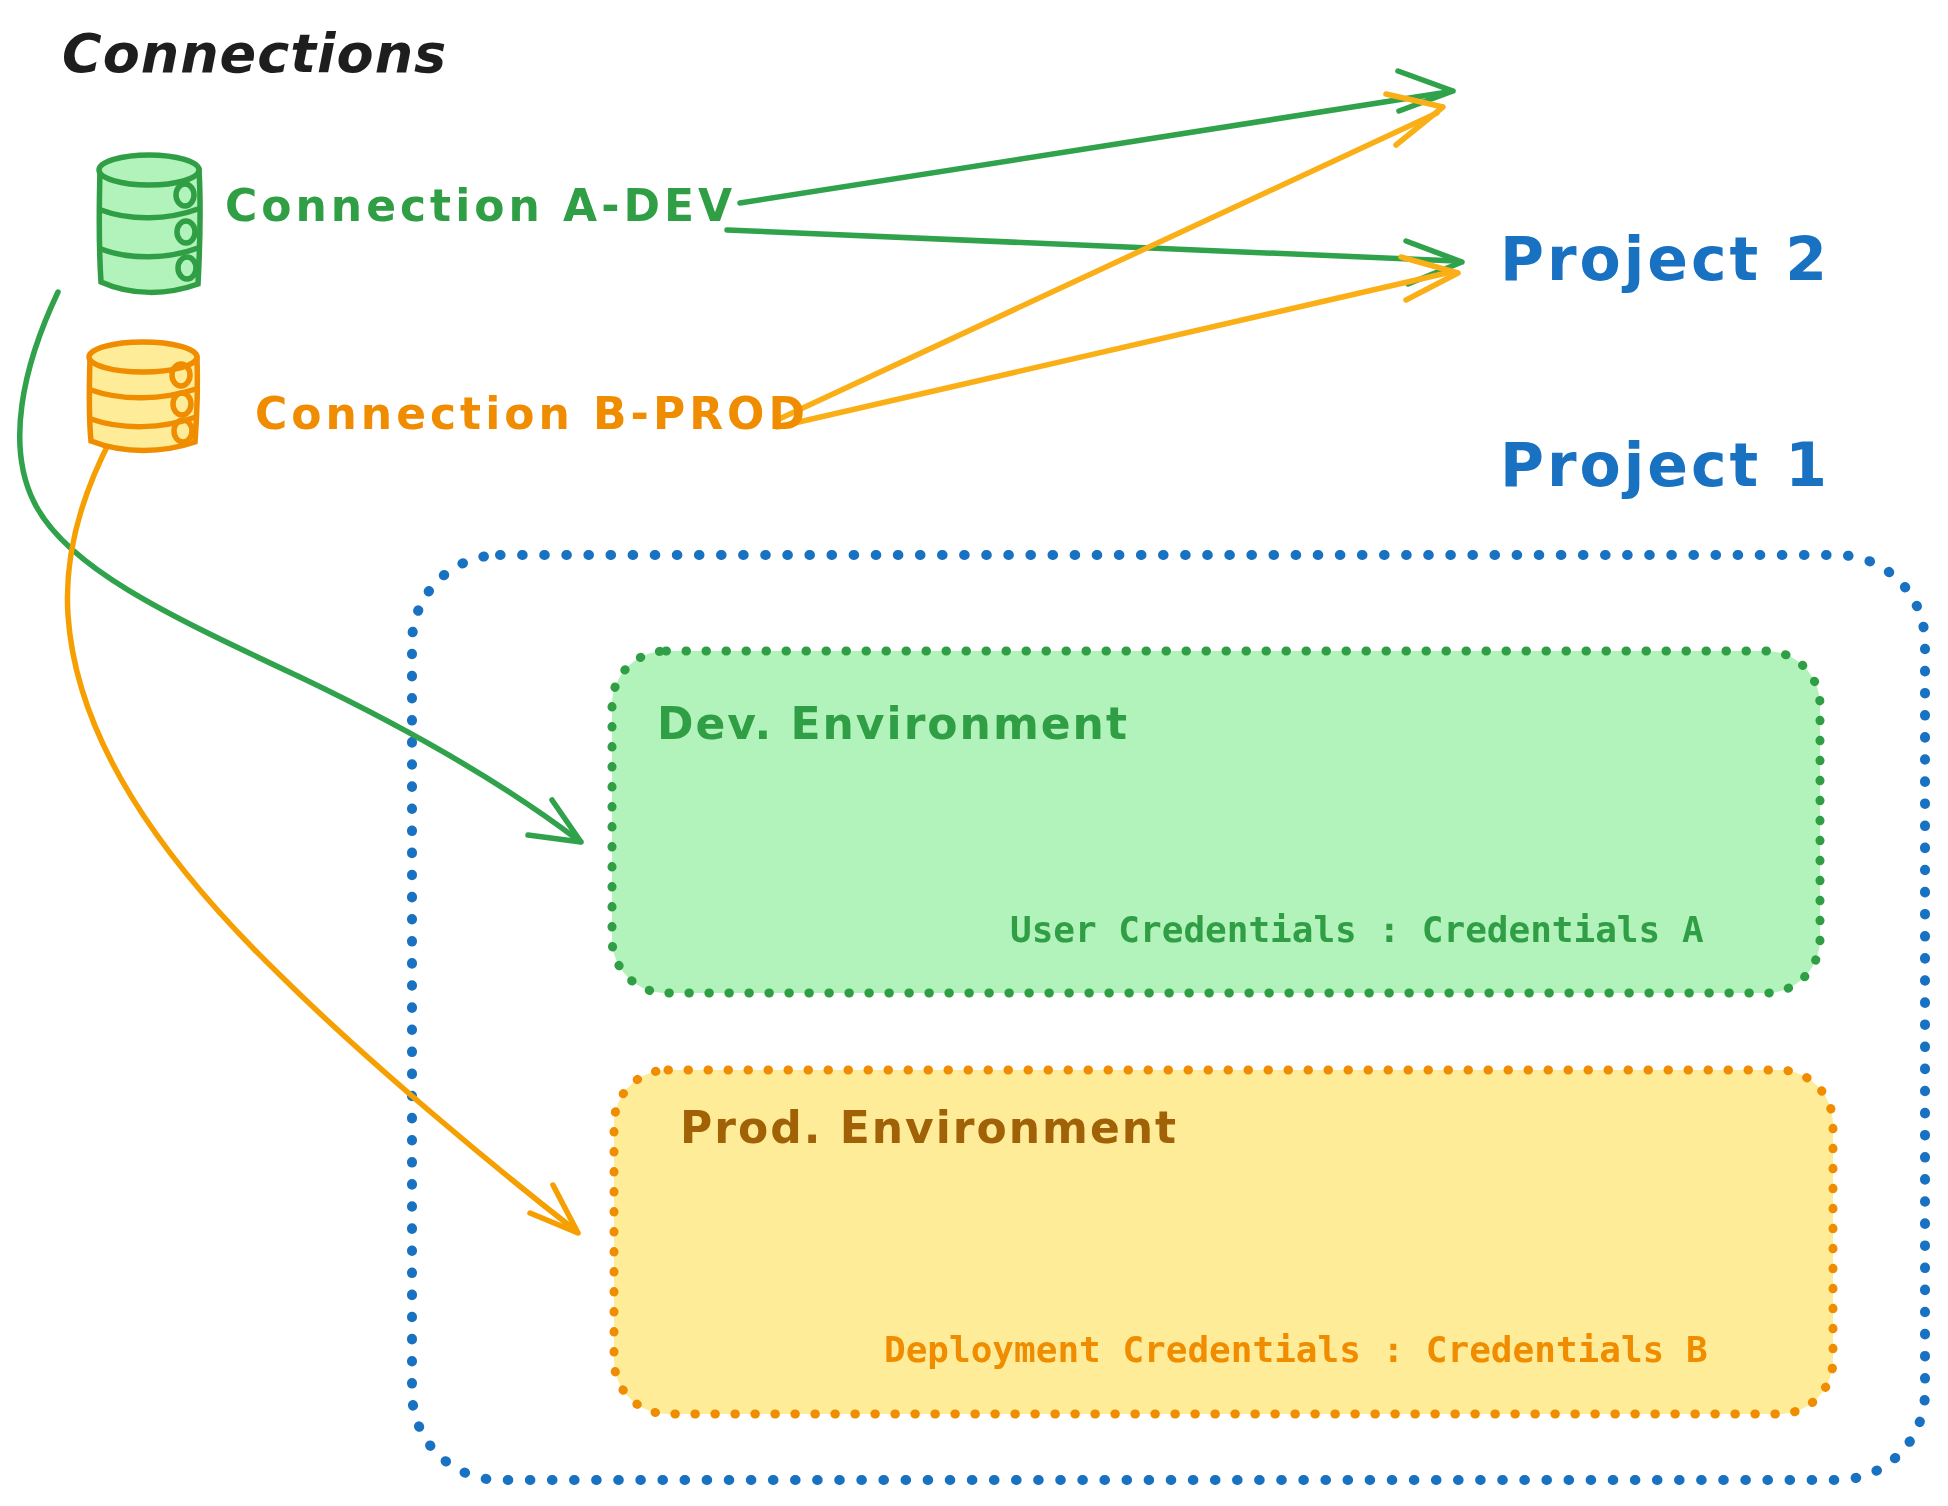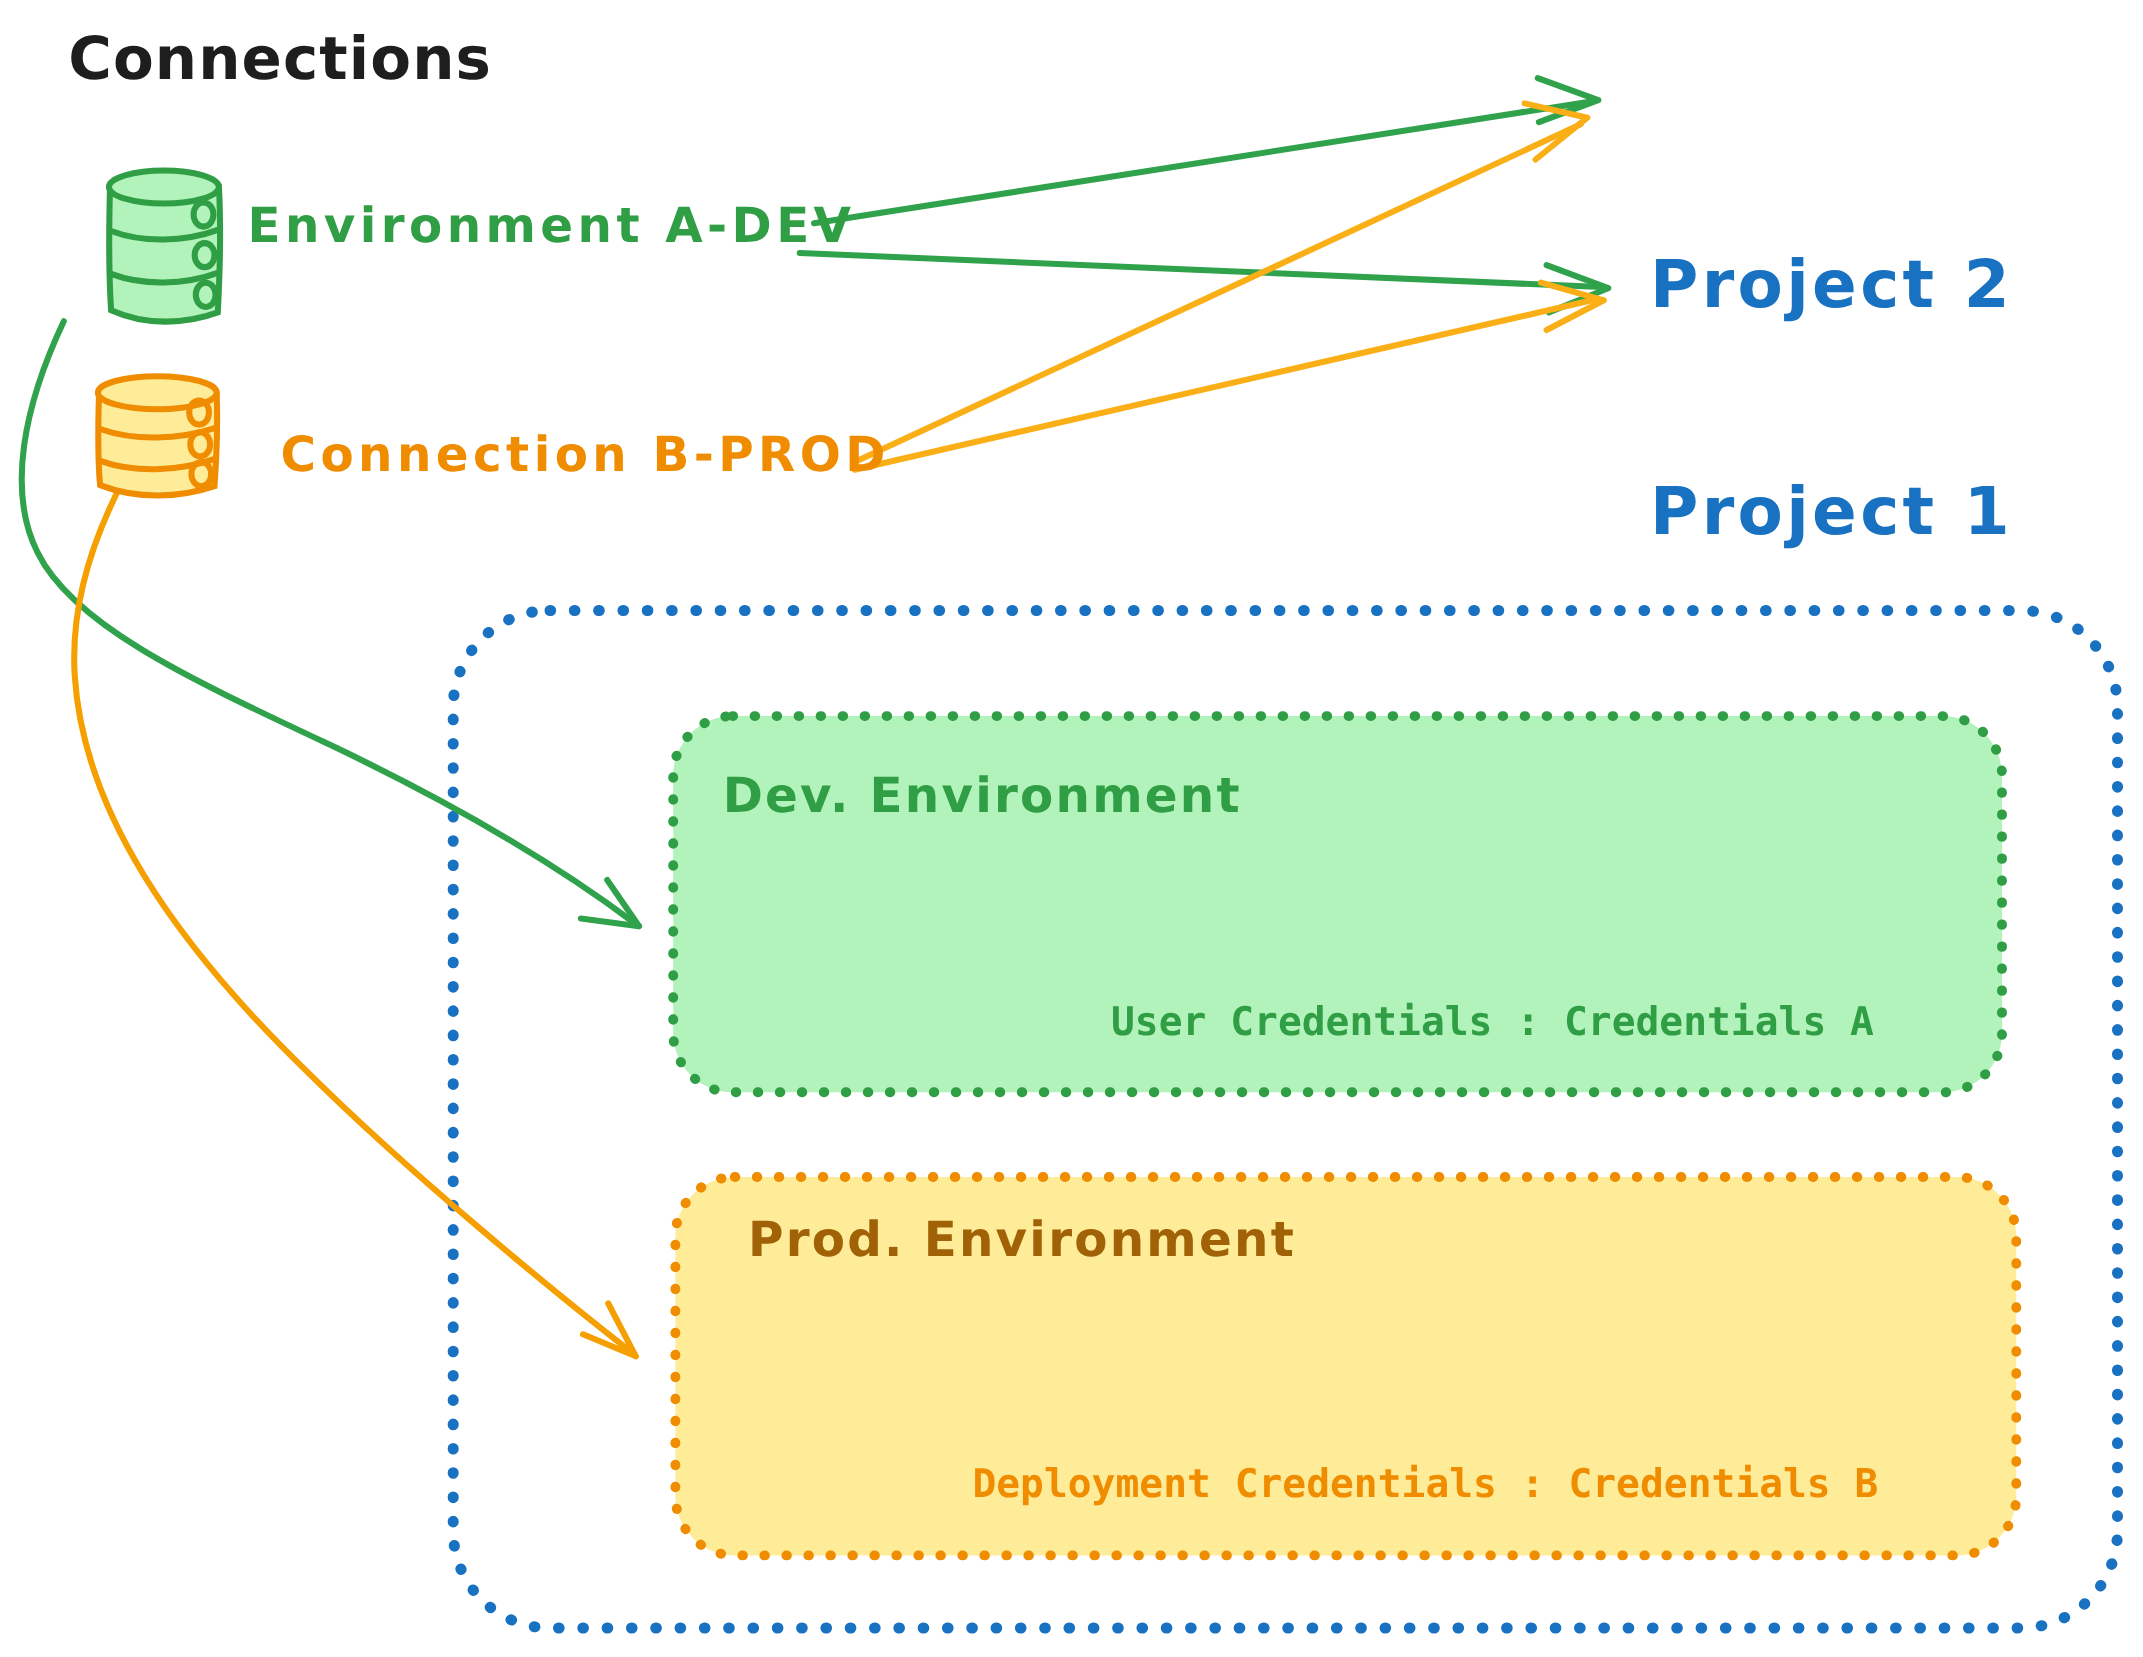--- a/index.html
+++ b/index.html
@@ -7,21 +7,21 @@
     position:relative;
     width:1948px;height:1506px;
     background:#ffffff;
     overflow:hidden;
     font-family:"DejaVu Sans", sans-serif;
   }
   #shape-layer{position:absolute;left:0;top:0;}
   .txt{position:absolute;white-space:nowrap;line-height:1.1;}
   .title{
     left:62px;top:24px;
-    font-size:54px;font-weight:bold;color:#1e1e1e;letter-spacing:1px;
+    font-size:54px;font-weight:bold;color:#1e1e1e;letter-spacing:1px;font-style:italic;
   }
   .conn-label{font-size:44px;font-weight:600;letter-spacing:4px;}
   .conn-a{left:225px;top:182px;color:#2f9e44;}
   .conn-b{left:220px;top:390px;color:#f08c00;margin-left:35px;}
   .project-label{font-size:60px;font-weight:600;color:#1971c2;letter-spacing:3px;}
   .p3{left:1497px;top:48px;}
   .p2{left:1500px;top:226px;}
   .p1{left:1500px;top:432px;}
   .env-title{font-size:44px;font-weight:600;letter-spacing:2px;}
   .dev-title{left:657px;top:700px;color:#2f9e44;}
@@ -88,21 +88,21 @@
       <path d="M91,390 C122,401 162,400 196,389" fill="none"></path>
       <path d="M91,419 C122,430 162,429 196,417" fill="none"></path>
       <ellipse cx="181" cy="375" rx="9" ry="11" fill="none"></ellipse>
       <ellipse cx="182" cy="404" rx="9" ry="11" fill="none"></ellipse>
       <ellipse cx="183" cy="431" rx="9" ry="11" fill="none"></ellipse>
     </g>
   </svg>
 
   <div class="txt title">Connections</div>
 
-  <div class="txt conn-label conn-a">Environment A-DEV</div>
+  <div class="txt conn-label conn-a">Connection A-DEV</div>
 
   <div class="txt conn-label conn-b">Connection B-PROD</div>
 
 
   <div class="txt project-label p2">Project 2</div>
 
   <div class="txt project-label p1">Project 1</div>
 
   <div class="txt creds dev-creds">User Credentials : Credentials A</div>
 

